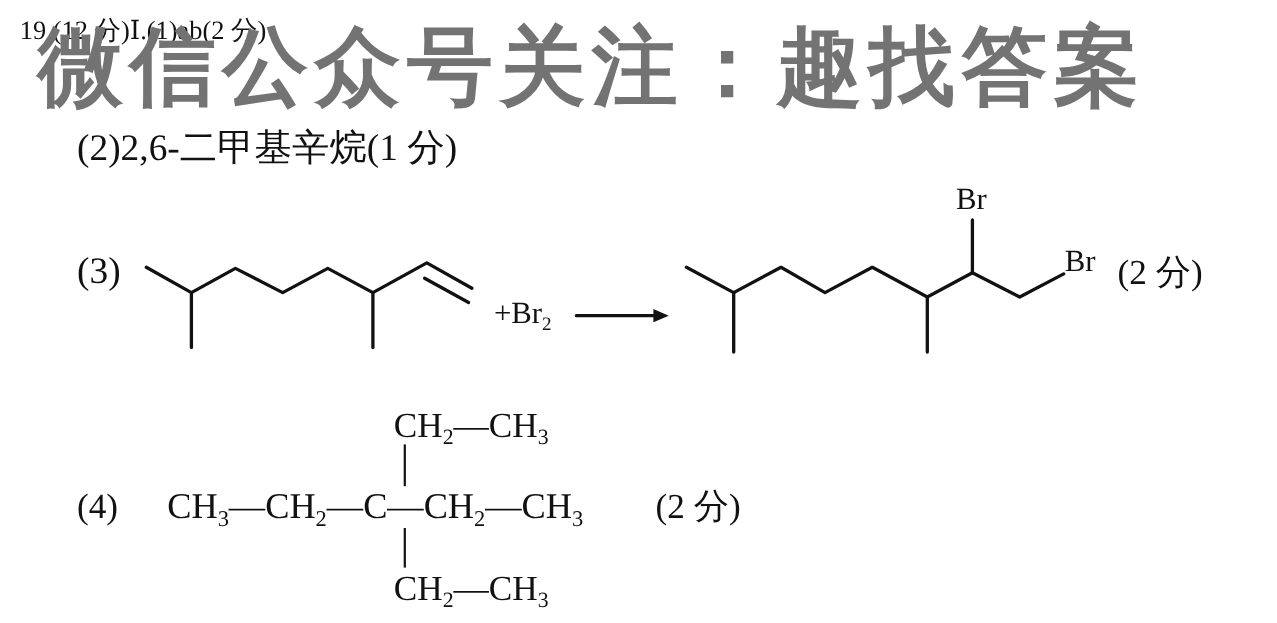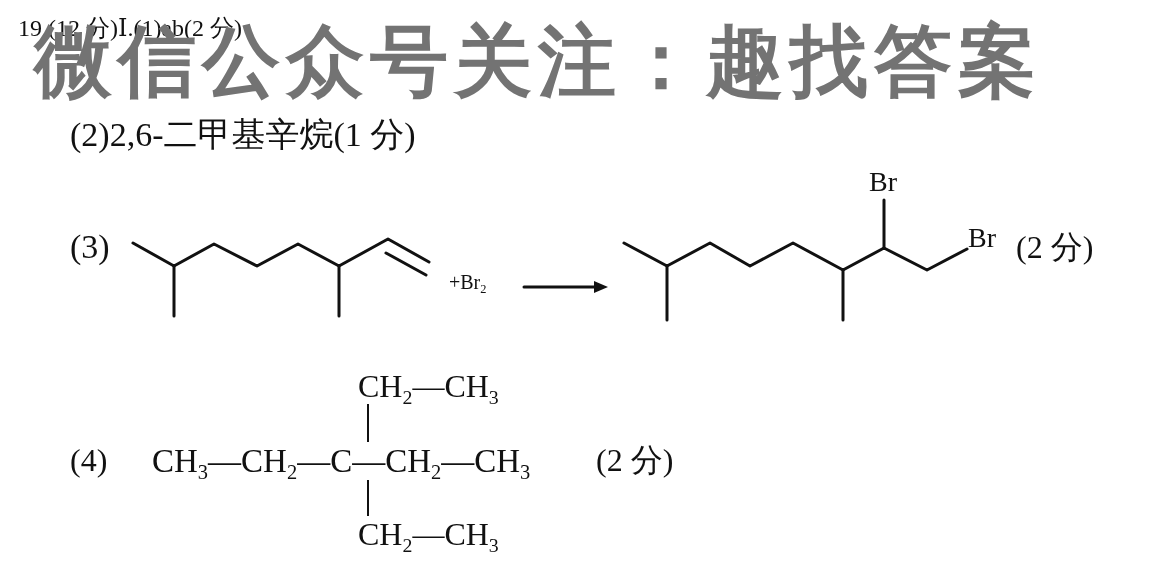--- a/index.html
+++ b/index.html
@@ -34,21 +34,21 @@
   <polygon points="608,287 594,281 594,293" fill="#111"></polygon>
   <g stroke="#111" stroke-width="3" fill="none" stroke-linecap="round" stroke-linejoin="round">
 
     <polyline points="624,243 667,266 710,243 750,266 793,243 843,270 884,248 927,270 967,249"></polyline>
     <line x1="667" y1="266" x2="667" y2="320"></line>
     <line x1="843" y1="270" x2="843" y2="320"></line>
     <line x1="884" y1="248" x2="884" y2="200"></line>
   </g>
 </svg>
 
-<div class="t" style="left:449px; top:272px; font-size:20px;">
+<div class="t" style="left:449px; top:272px; font-size:28px;">
   <span>+Br</span><span class="sub">2</span>
 </div>
 
 <div class="t" style="left:869px; top:168px; font-size:28px;">Br</div>
 <div class="t" style="left:968px; top:224px; font-size:28px;">Br</div>
 <div class="t" style="left:1016px; top:231px; font-size:32px;">(2 分)</div>
 
 <div class="t" style="left:70px; top:444px; font-size:32px;">(4)</div>
 
 <div class="t" style="left:358px; top:370px; font-size:32px;">

